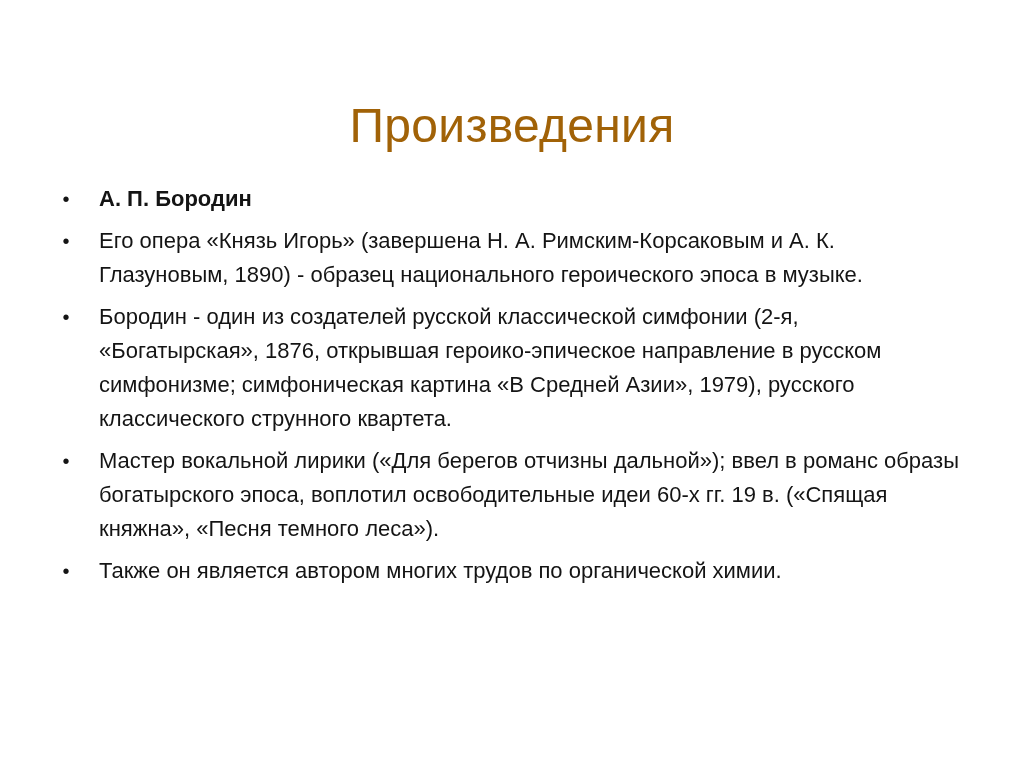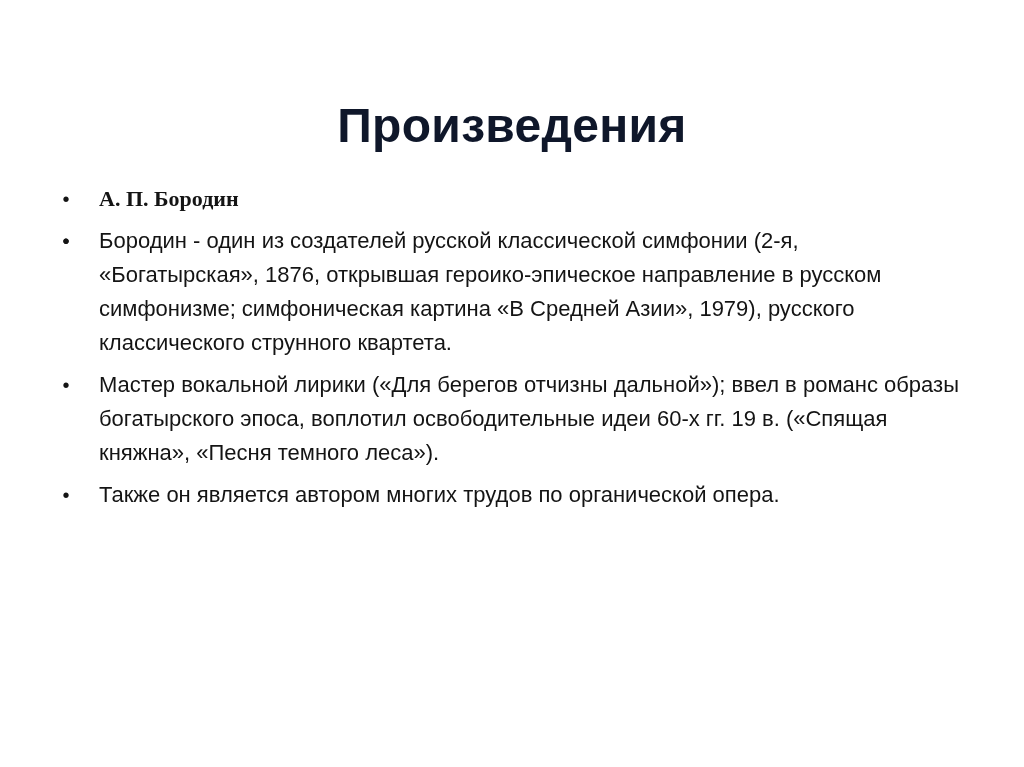--- a/index.html
+++ b/index.html
@@ -16,22 +16,22 @@
       color: #111111;
     }
     .slide-title {
       position: absolute;
       left: 0;
       top: 62px;
       width: 1024px;
       text-align: center;
       font-size: 48px;
       line-height: 64px;
-      font-weight: bold;
-      color: #0f172a;
+      font-weight: normal;
+      color: #a16207;
       letter-spacing: 0.3px;
     }
     .bullet-list {
       position: absolute;
       left: 60px;
       top: 182px;
       width: 900px;
       margin: 0;
       padding: 0;
       list-style: none;
@@ -48,41 +48,41 @@
       position: absolute;
       left: 0;
       top: 0;
       width: 12px;
       text-align: center;
       font-size: 20px;
       line-height: 34px;
     }
     .bullet-item.bold .text {
       font-weight: bold;
-      font-family: Liberation Serif, serif;
     }
   </style>
 </head>
 <body>
 
 <h1 class="slide-title">Произведения</h1>
 
 <ul class="bullet-list">
   <li class="bullet-item bold">
     <span class="dot">•</span>
     <span class="text">А. П. Бородин</span>
   </li>
   <li class="bullet-item">
     <span class="dot">•</span>
+    <span class="text">Его опера «Князь Игорь» (завершена Н. А. Римским-Корсаковым и А. К. Глазуновым, 1890) - образец национального героического эпоса в музыке.</span>
   </li>
   <li class="bullet-item">
     <span class="dot">•</span>
     <span class="text">Бородин - один из создателей русской классической симфонии (2-я, «Богатырская», 1876, открывшая героико-эпическое направление в русском симфонизме; симфоническая картина «В Средней Азии», 1979), русского классического струнного квартета.</span>
   </li>
   <li class="bullet-item">
     <span class="dot">•</span>
     <span class="text">Мастер вокальной лирики («Для берегов отчизны дальной»); ввел в романс образы богатырского эпоса, воплотил освободительные идеи 60-х гг. 19 в. («Спящая княжна», «Песня темного леса»).</span>
   </li>
   <li class="bullet-item">
     <span class="dot">•</span>
-    <span class="text">Также он является автором многих трудов по органической опера.</span>
+    <span class="text">Также он является автором многих трудов по органической химии.</span>
   </li>
 </ul>
 
 </body></html>

